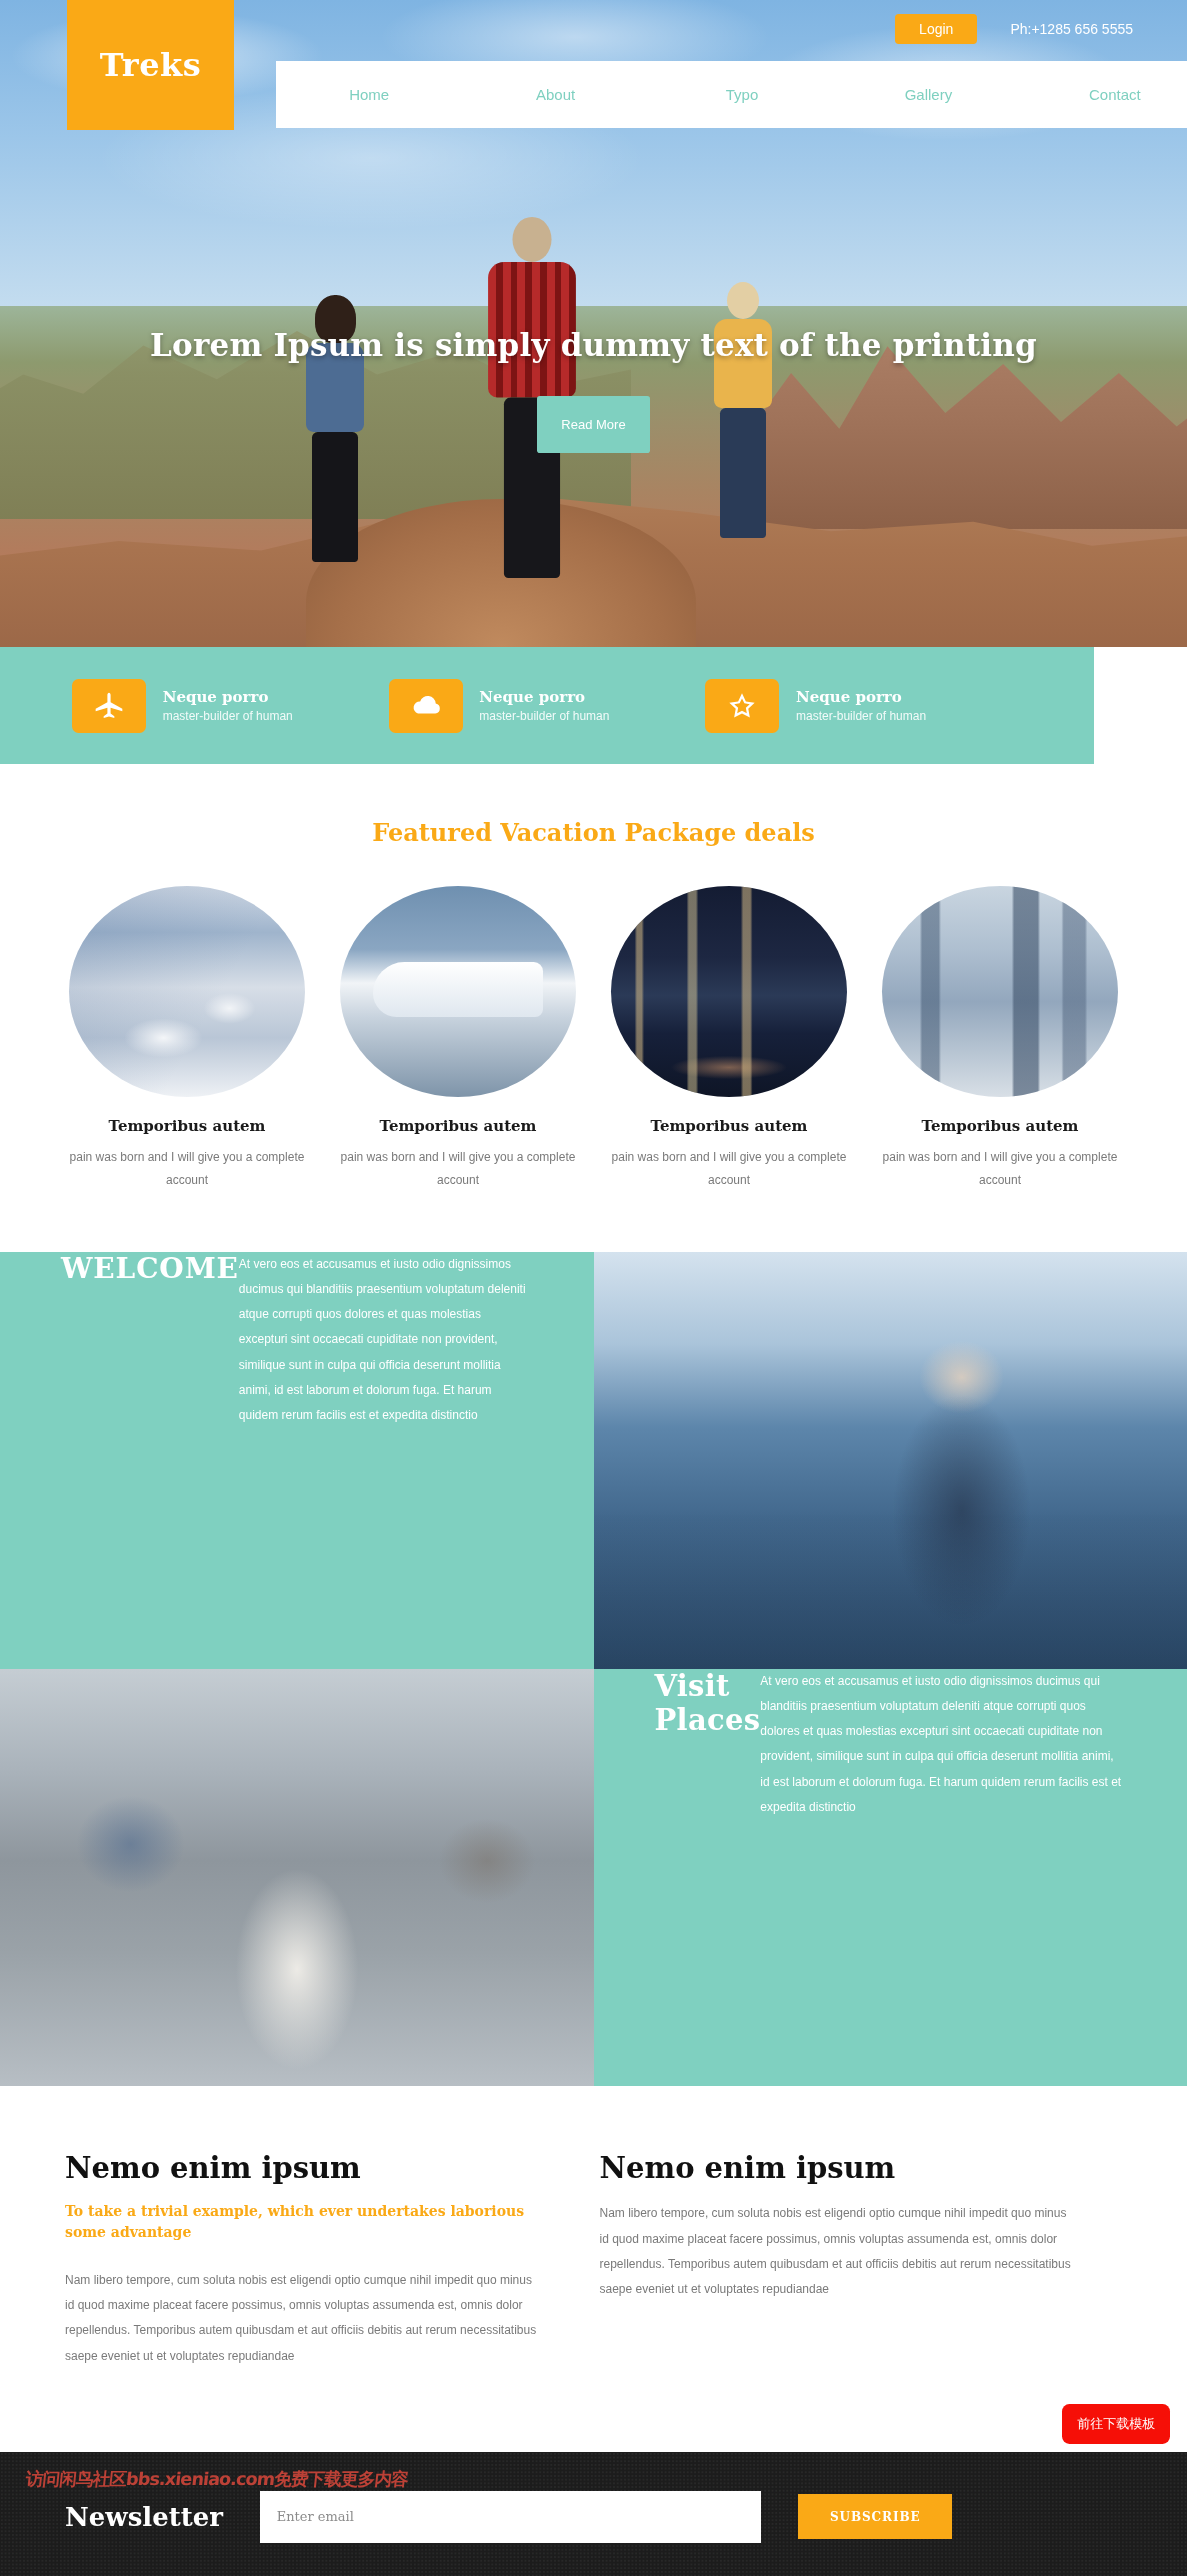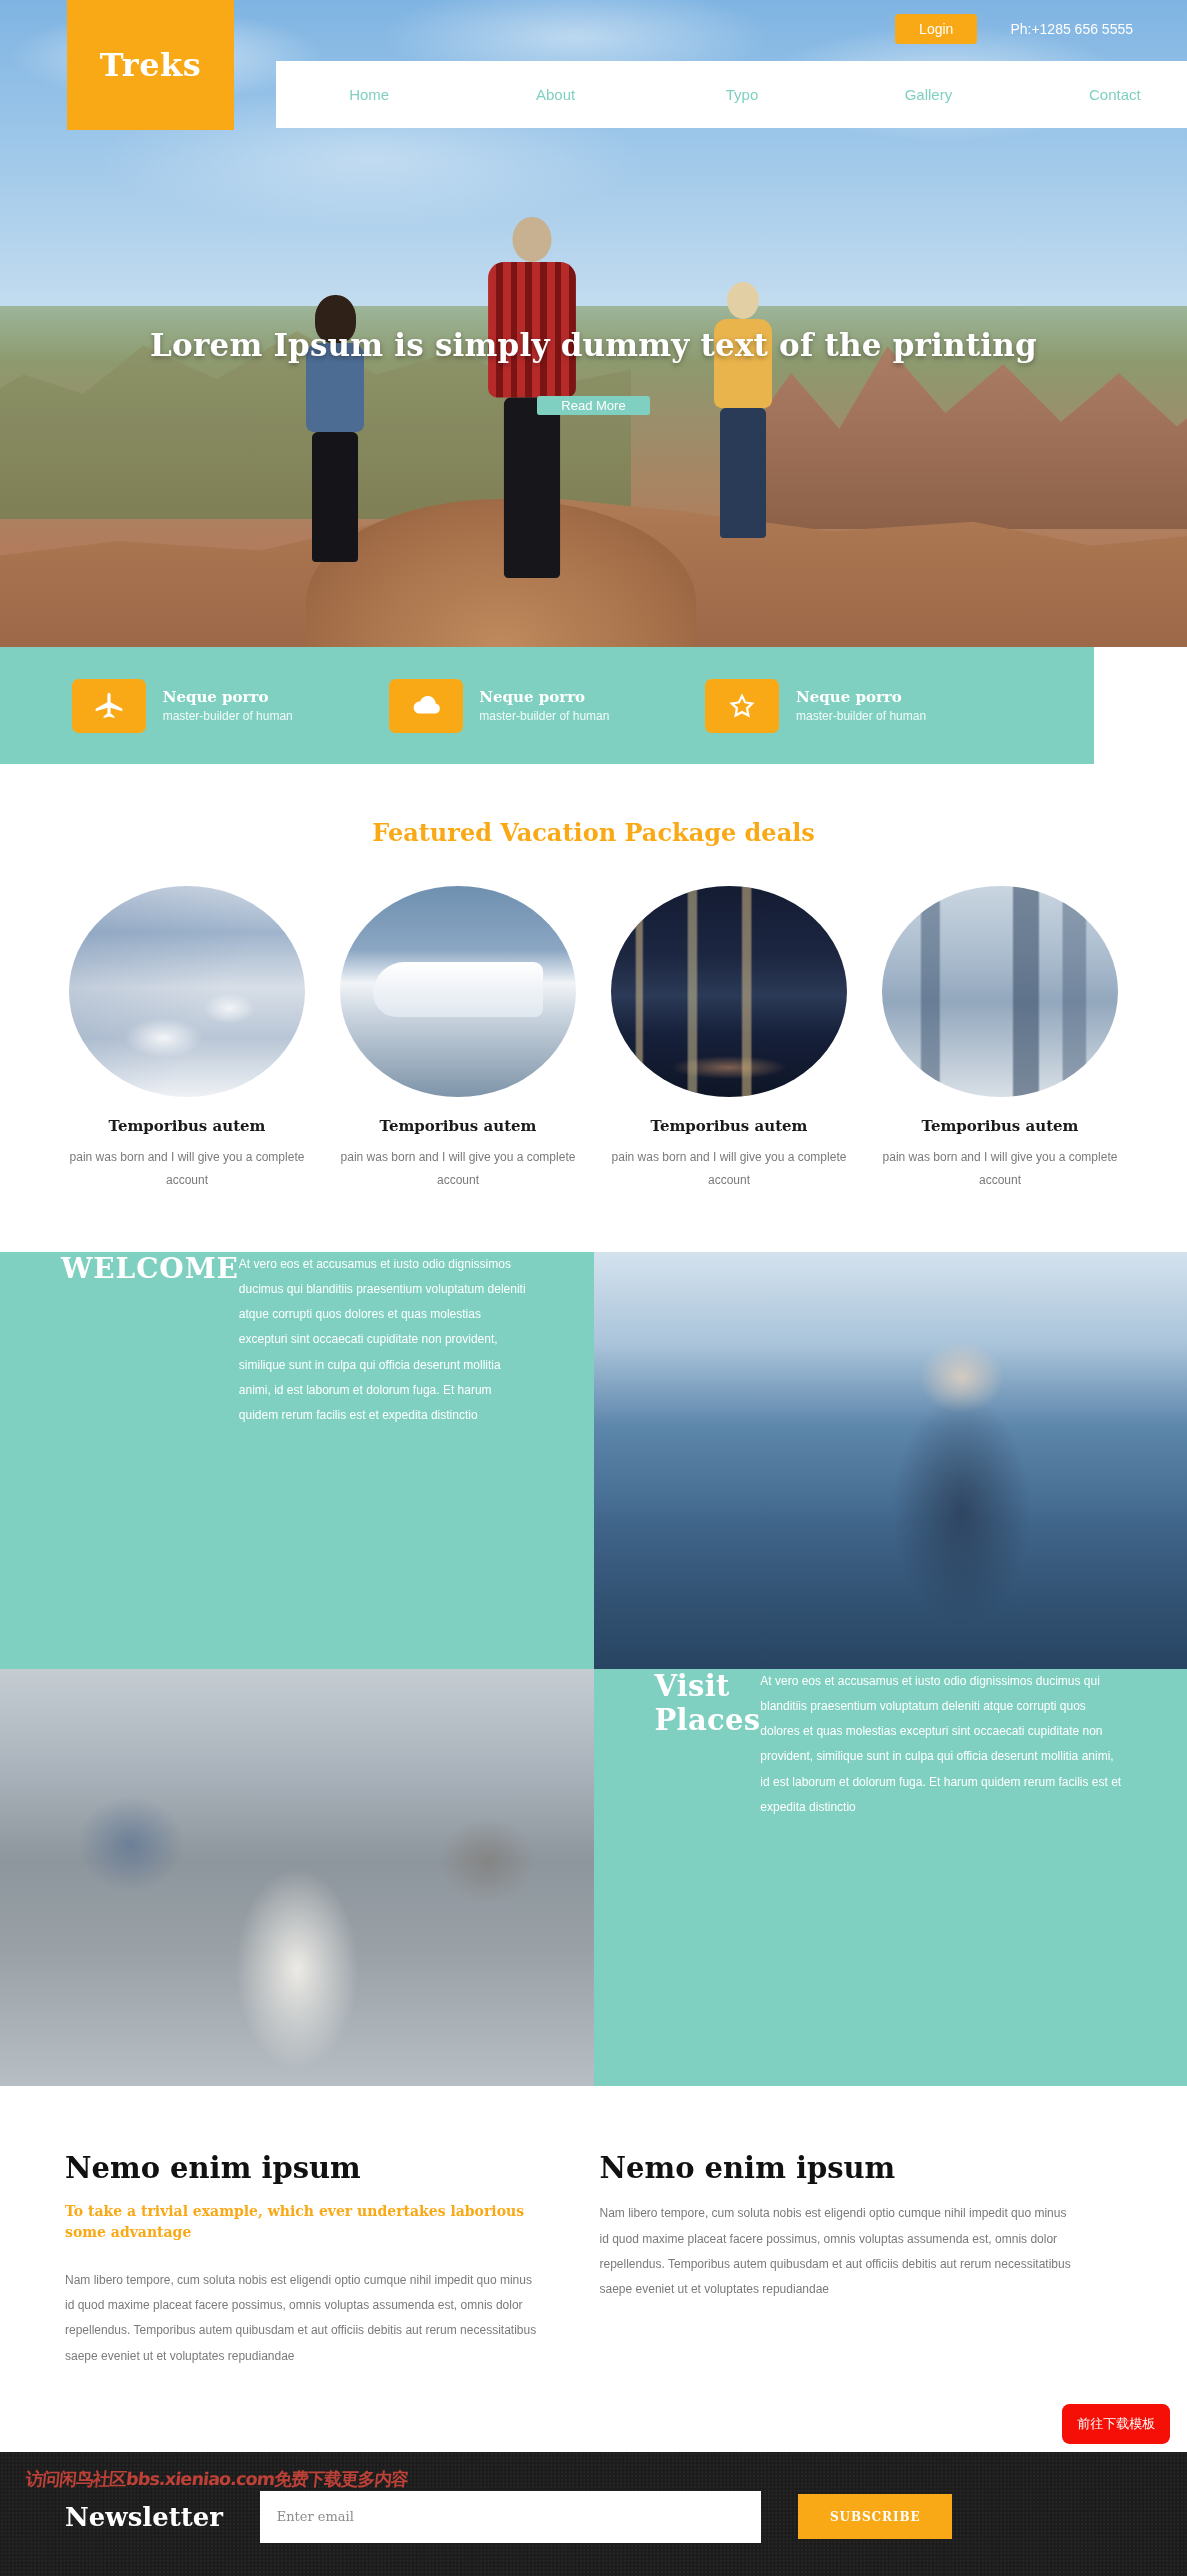--- a/index.html
+++ b/index.html
@@ -104,21 +104,21 @@
 
   .hero-caption {
     position:absolute; left:0; top:327px; width:1187px; text-align:center; z-index:5;
   }
   .hero-title {
     font-family:"DejaVu Serif", serif; font-weight:700; color:#fff;
     font-size:31px; text-shadow:0 1.9px 5.6px rgba(0,0,0,.35); letter-spacing:0.2px;
   }
   .read-more {
     display:inline-block; margin-top:33px; background:#7fd0c0; color:#fff;
-    font-size:13px; padding:2px 24px; border:none; border-radius:2.8px; cursor:pointer;
+    font-size:13px; padding:21px 24px; border:none; border-radius:2.8px; cursor:pointer;
     font-family:"Liberation Sans",sans-serif;
   }
 
   
   .features {
     background:#7fd0c0; width:1094px; height:117px;
     display:flex; align-items:center; padding:0 72px; gap:0;
   }
   .feature { flex:1; display:flex; align-items:center; gap:16.7px; }
   .feat-icon {

